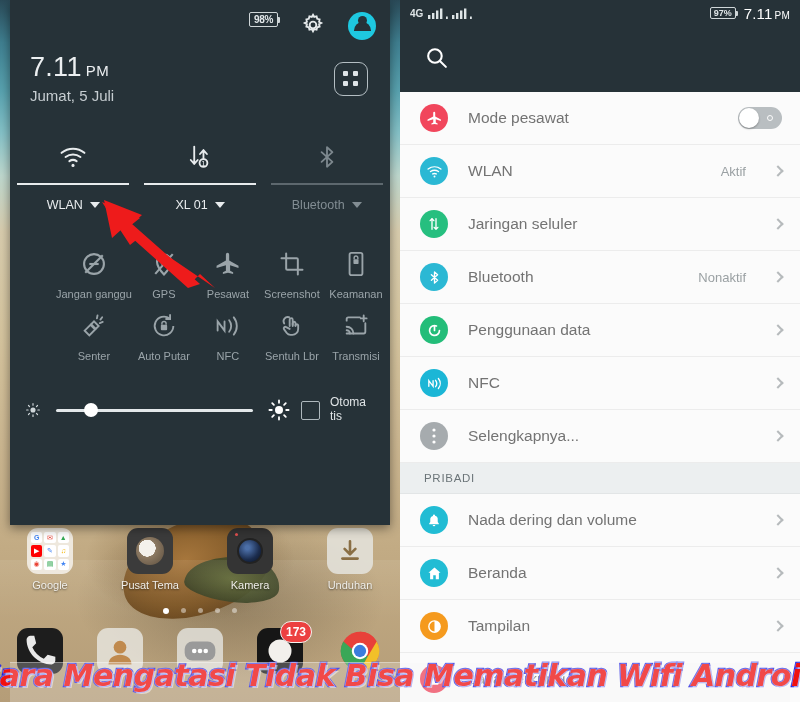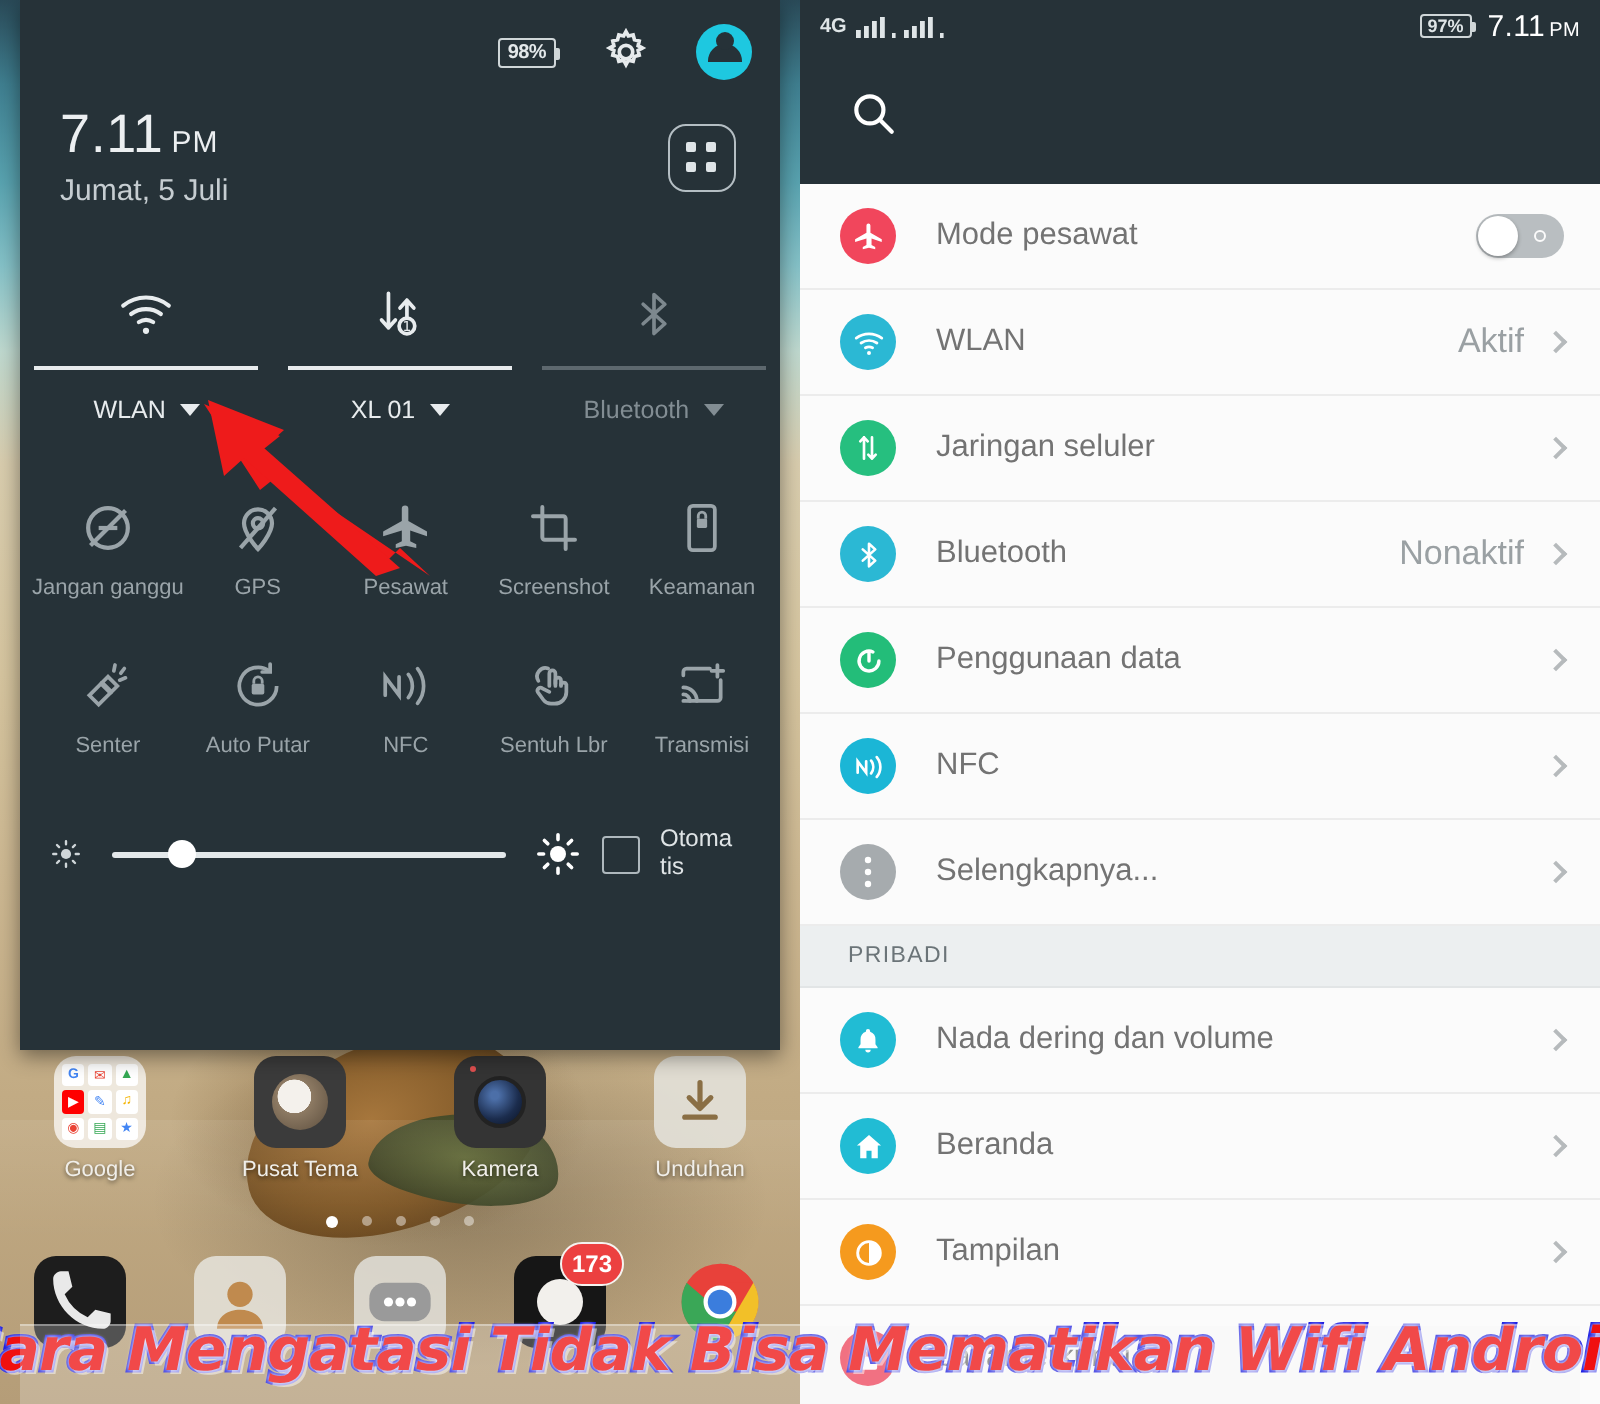--- a/index.html
+++ b/index.html
@@ -63,21 +63,21 @@
   .qs-panel {
     position: absolute; left: 10px; top: 0; width: 380px; height: 525px;
     background: #263238;
     box-shadow: 0 3px 10px rgba(0,0,0,0.45);
   }
   .qs-statusrow {
     position: relative; height: 130px;
   }
   .qs-top-icons {
     position: absolute; right: 14px; top: 12px;
-    display: flex; align-items: center; gap: 22px;
+    display: flex; align-items: flex-start; gap: 22px;
   }
   .battery-chip {
     border: 1.5px solid #cfd6d8; border-radius: 2px;
     color: #e3e8ea; font-size: 10px; font-weight: bold;
     padding: 1px 4px 1px 4px; letter-spacing: -0.3px;
     position: relative;
   }
   .battery-chip::after {
     content: ""; position: absolute; right: -3px; top: 4px;
     width: 2px; height: 6px; background: #cfd6d8; border-radius: 0 1px 1px 0;
@@ -117,21 +117,21 @@
   .qs-toggle .tg-label {
     margin-top: 13px; font-size: 12.5px; color: #e8ecee;
     display: flex; align-items: center; gap: 7px;
   }
   .qs-toggle.dim .tg-label { color: #828d93; }
   .caret { width: 0; height: 0; border-left: 5px solid transparent; border-right: 5px solid transparent; border-top: 6px solid currentColor; }
 
   
   .qs-grid {
     display: grid; grid-template-columns: repeat(5, 1fr);
-    row-gap: 26px; padding: 12px 2px 6px 6px;
+    row-gap: 9px; padding: 12px 2px 6px 6px; margin-left: 40px;
   }
   .tile { display: flex; flex-direction: column; align-items: center; gap: 7px; }
   .tile .t-ico { height: 34px; display:flex; align-items:center; justify-content:center; }
   .tile .t-lbl { font-size: 11px; color: #d7dddf; white-space: nowrap; }
   .tile.off .t-lbl { color: #9aa4a9; }
 
   
   .qs-bright {
     display: flex; align-items: center; gap: 10px;
     padding: 14px 14px 0 14px; height: 70px;
@@ -206,21 +206,21 @@
   .list-item {
     display: flex; align-items: center; height: 53px;
     background: #fbfbfb; padding-left: 20px; padding-right: 18px;
     border-bottom: 1px solid #ececec; position: relative;
   }
   .li-icon {
     width: 28px; height: 28px; border-radius: 50%; flex: none;
     display:flex; align-items:center; justify-content:center; margin-right: 20px;
   }
   .li-label { font-size: 15.5px; color: #737373; flex: 1; }
-  .li-value { font-size: 17px; color: #9aa0a3; margin-right: 12px; }
+  .li-value { font-size: 13px; color: #9aa0a3; margin-right: 28px; }
   .chev { width: 8px; height: 8px; border-right: 2px solid #b6babc; border-top: 2px solid #b6babc; transform: rotate(45deg); flex:none;}
   .switch {
     width: 44px; height: 22px; border-radius: 11px; background: #b9bec1;
     position: relative; flex: none;
   }
   .switch .knob { position:absolute; left: 1px; top: 1px; width: 20px; height:20px; border-radius:50%; background:#fff; box-shadow: 0 1px 2px rgba(0,0,0,0.3);}
   .switch .hole { position: absolute; right: 9px; top: 8px; width: 6px; height: 6px; border-radius: 50%; border: 1.5px solid #fbfbfb;}
 
   
   .banner {

